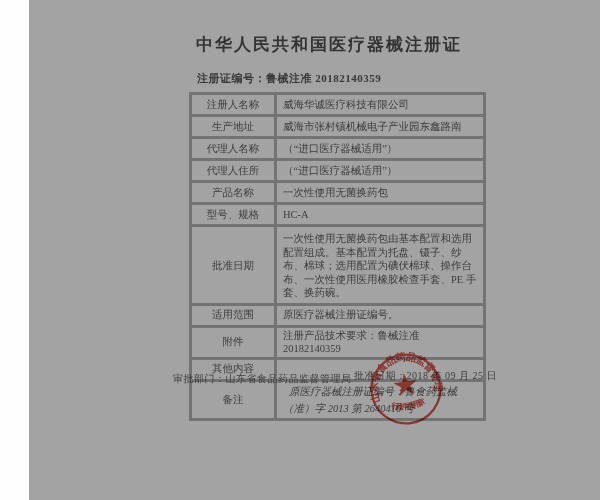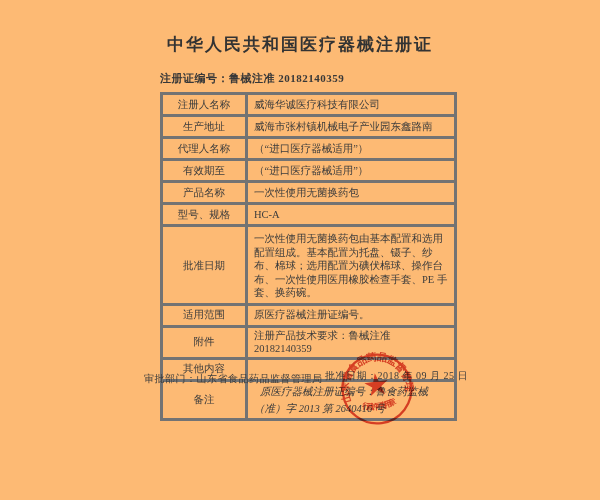--- a/index.html
+++ b/index.html
@@ -2,28 +2,28 @@
 <html><head>
 <meta charset="utf-8">
 <style>
   html,body{margin:0;padding:0;}
   body{
     width:600px;height:500px;overflow:hidden;position:relative;
     background:#fefefe;
     font-family:"Liberation Serif","DejaVu Serif",serif;
     color:#3a3a3a;
   }
-  .page{position:absolute;inset:0;background:#fdba74;}
+  .page{position:absolute;inset:0;background:#a3a3a3;margin-left:29px;}
   .title{
     position:absolute;top:33px;left:0;width:600px;
     text-align:center;font-size:17px;font-weight:600;
     letter-spacing:2px;color:#333;
   }
   .regno{
-    position:absolute;left:160px;top:71px;
+    position:absolute;left:168px;top:71px;
     font-size:11px;font-weight:600;color:#383838;letter-spacing:.5px;
   }
   table.cert{
     position:absolute;left:160px;top:92px;width:278px;
     border-collapse:collapse;table-layout:fixed;
     font-size:10.5px;color:#3c3c3c;
   }
   table.cert td{
     border:3px solid #737373;
     padding:1px 6px;line-height:13.5px;vertical-align:middle;
@@ -61,21 +61,21 @@
       </tr>
       <tr class="single">
         <td class="lbl">生产地址</td>
         <td class="val">威海市张村镇机械电子产业园东鑫路南</td>
       </tr>
       <tr class="single">
         <td class="lbl">代理人名称</td>
         <td class="val">（“进口医疗器械适用”）</td>
       </tr>
       <tr class="single">
-        <td class="lbl">有效期至</td>
+        <td class="lbl">代理人住所</td>
         <td class="val">（“进口医疗器械适用”）</td>
       </tr>
       <tr class="single">
         <td class="lbl">产品名称</td>
         <td class="val">一次性使用无菌换药包</td>
       </tr>
       <tr class="single">
         <td class="lbl">型号、规格</td>
         <td class="val">HC-A</td>
       </tr>

